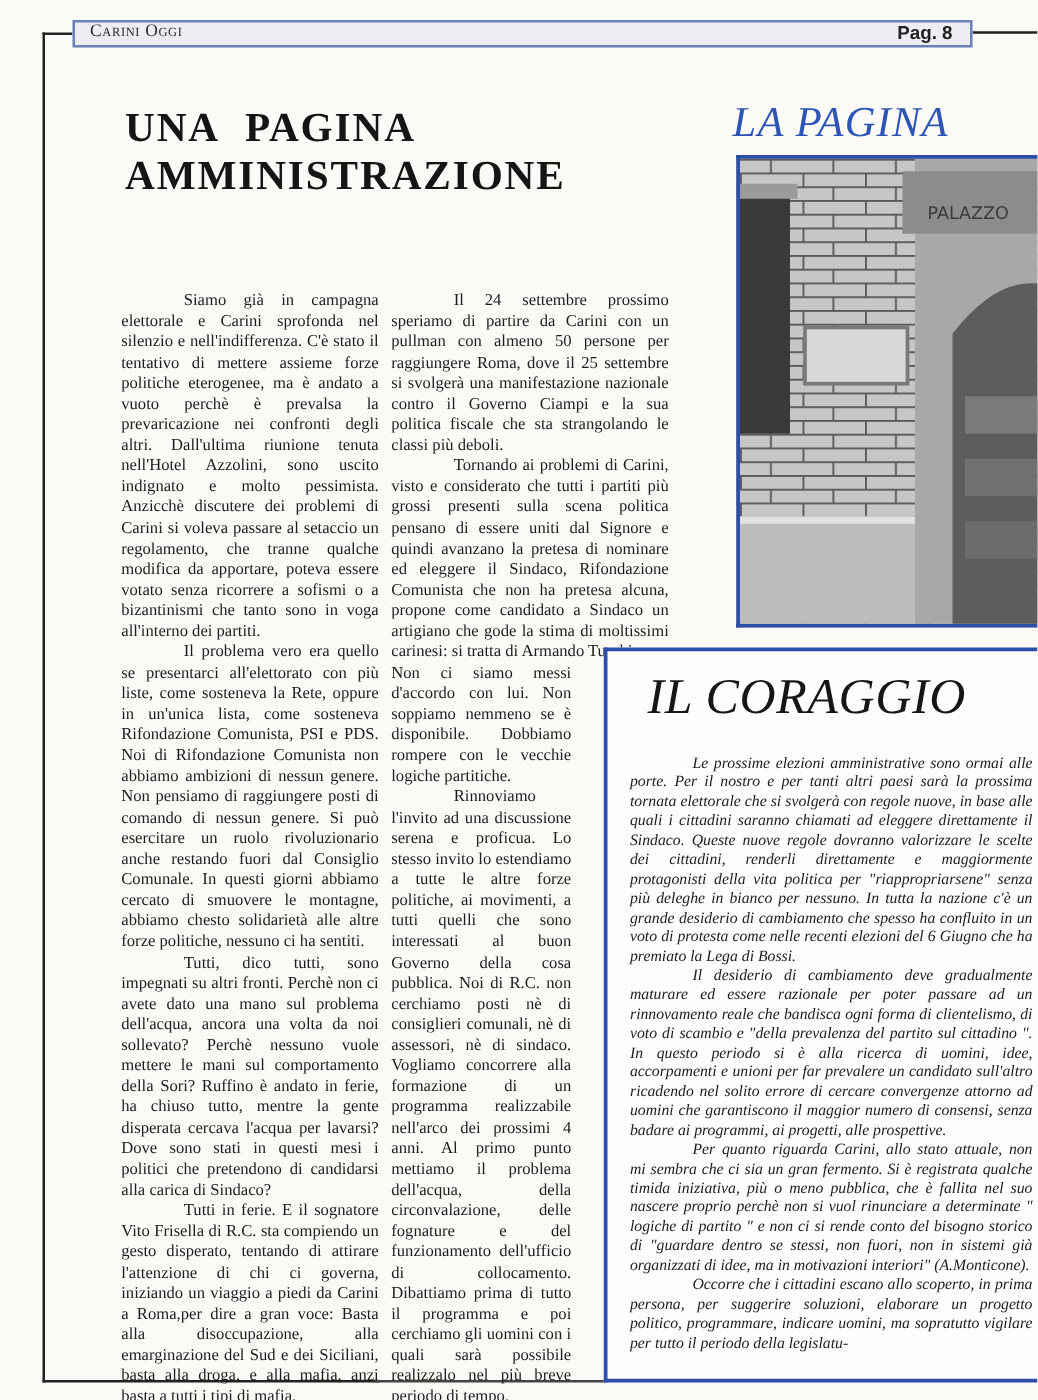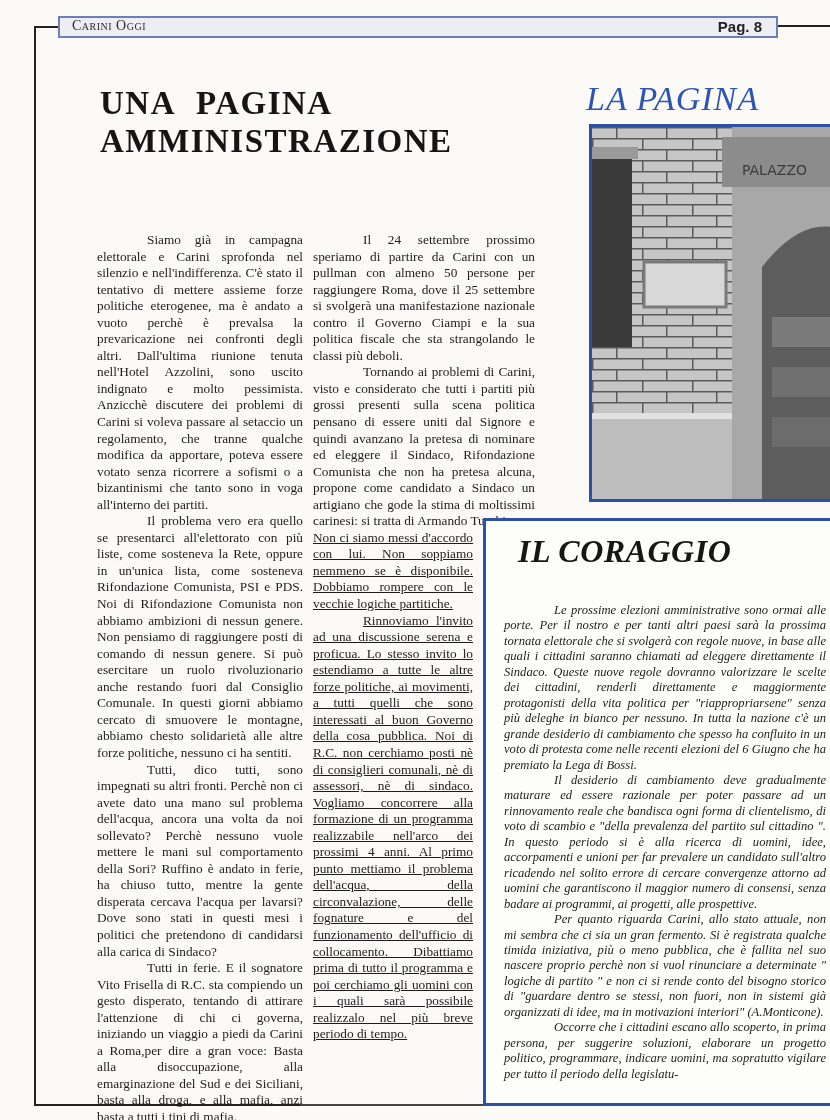--- a/index.html
+++ b/index.html
@@ -39,42 +39,42 @@
   }
   .headline span { display: block; word-spacing: 12px; }
 
   .col {
     position: absolute; text-align: justify;
     font-size: 13.3px; line-height: 16.55px; color: #1d1d1d;
   }
   .col p { margin: 0; text-indent: 50px; }
   .col1 { left: 97px; top: 232px; width: 206px; }
   .col2 { left: 313px; top: 232px; width: 222px; }
-  .col2 p.narrow { margin-right: 62px; text-decoration: underline; }
+  .col2 p.narrow { margin-right: 78px; }
 
   .section-title {
     position: absolute; left: 586px; top: 80px;
     font-style: italic; font-size: 34px; color: #2c55b5; letter-spacing: 1px;
     white-space: nowrap;
   }
   .photo {
     position: absolute; left: 589px; top: 124px; width: 241px; height: 378px;
     border: 3px solid #2d4fa8; border-right: none; box-sizing: border-box;
     background: #b9b9b9; overflow: hidden;
   }
   .photo svg { display: block; }
 
   .box {
     position: absolute; left: 483px; top: 518px; width: 347px; height: 588px;
     border: 3px solid #2d4fa8; border-right: none; box-sizing: border-box;
     background: #fdfdfb;
   }
   .box-title {
     position: absolute; left: 32px; top: 12px;
-    font-style: italic; font-weight: bold; font-size: 32px; color: #161616;
+    font-style: italic; font-weight: normal; font-size: 40px; color: #161616;
     letter-spacing: 0.5px; white-space: nowrap;
   }
   .box-text {
     position: absolute; left: 18px; top: 82px; width: 322px;
     font-style: italic; font-size: 12.6px; line-height: 15.45px;
     text-align: justify; color: #1c1c1c;
   }
   .box-text p { margin: 0; text-indent: 50px; }
 </style>
 </head>

